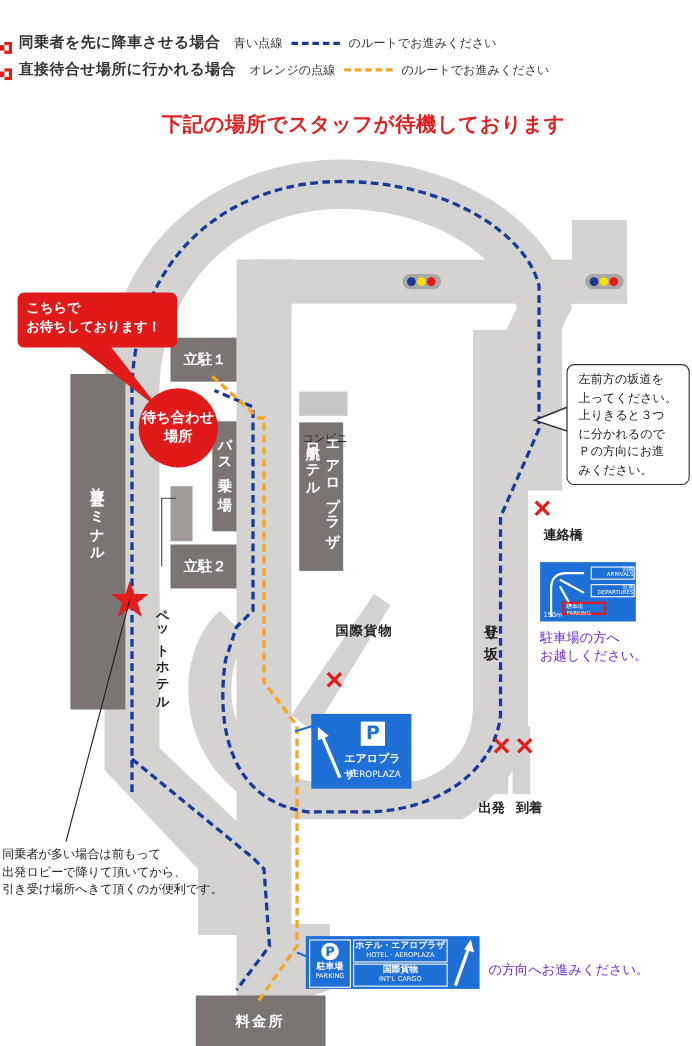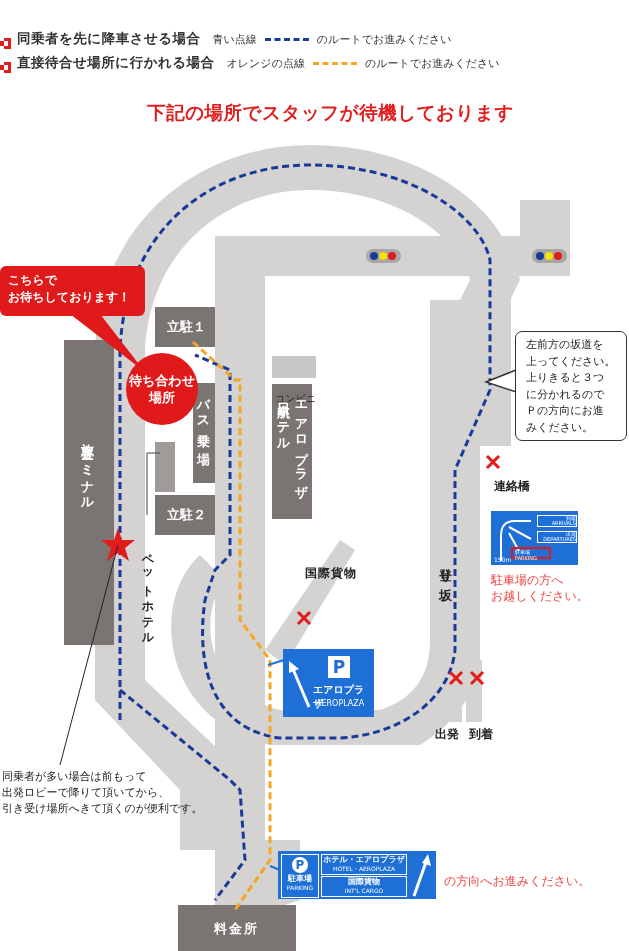--- a/index.html
+++ b/index.html
@@ -12,22 +12,22 @@
   .legend-row .kind { font-size:11px; color:#333; margin-left:12px; }
   .legend-row .dash { display:inline-block; width:44px; height:0; border-top:3px dashed; margin:0 8px; }
   .legend-row .route { font-size:11px; color:#333; }
   .headline { position:absolute; left:0; width:629px; top:100px; text-align:center;
               font-size:18.5px; font-weight:bold; color:#e02020; letter-spacing:0.5px;margin-left:16px; }
   svg.map { position:absolute; left:0; top:0; }
   .lbl { position:absolute; white-space:nowrap; }
   .vtext { writing-mode:vertical-rl; text-orientation:upright; letter-spacing:2px; }
   .white { color:#fff; }
   .dark { color:#222; }
-  .red { color:#ef4444; }
-  .callout-red { position:absolute; left:0; top:266px; width:145px; height:50px;
+  .red { color:#6d28d9; }
+  .callout-red { position:absolute; left:16px; top:266px; width:145px; height:50px;
                  background:#e01a1a; border-radius:6px; color:#fff; font-size:12px; font-weight:bold;
                  padding:6px 0 0 8px; box-sizing:border-box; line-height:17px; }
   .callout-white { position:absolute; left:515px; top:331px; width:112px; height:110px;
                    background:#fff; border:1.5px solid #333; border-radius:7px; font-size:11px;
                    line-height:16.5px; padding:5px 0 0 10px; box-sizing:border-box; color:#222; }
   .meet-circle { position:absolute; left:126px; top:353px; width:72px; height:72px; border-radius:50%;
                  background:#e01a1a; color:#fff; font-size:13px; font-weight:bold; text-align:center;
                  display:flex; flex-direction:column; justify-content:center; line-height:17px; }
   .bluesign { position:absolute; background:#1e6fd6; color:#fff; }
 </style>

